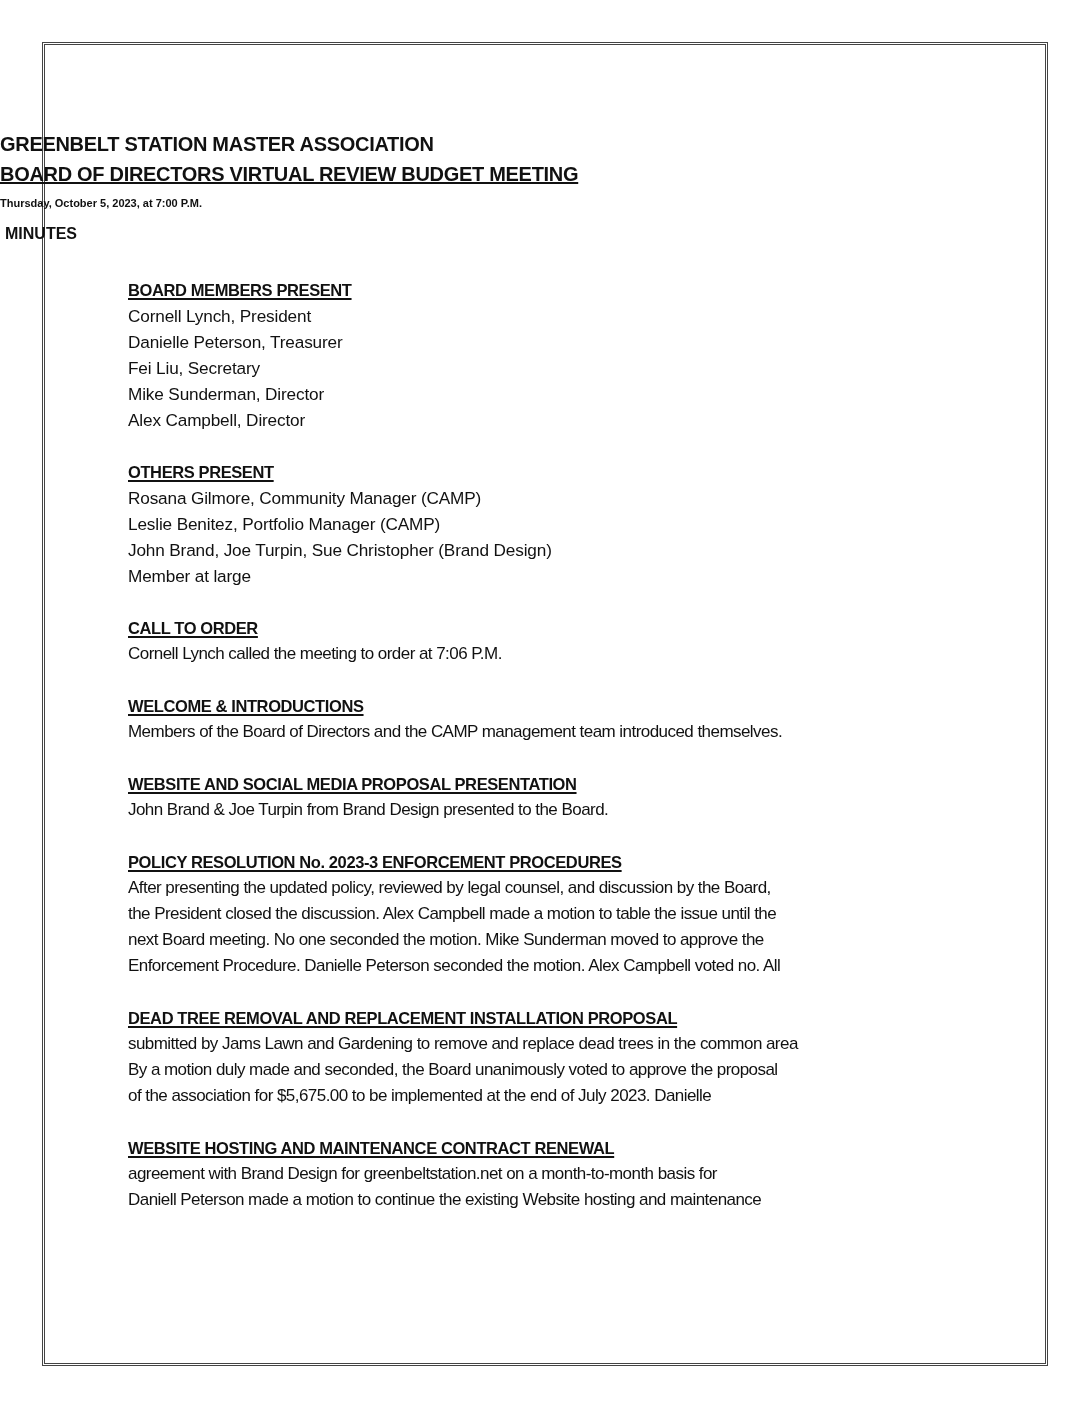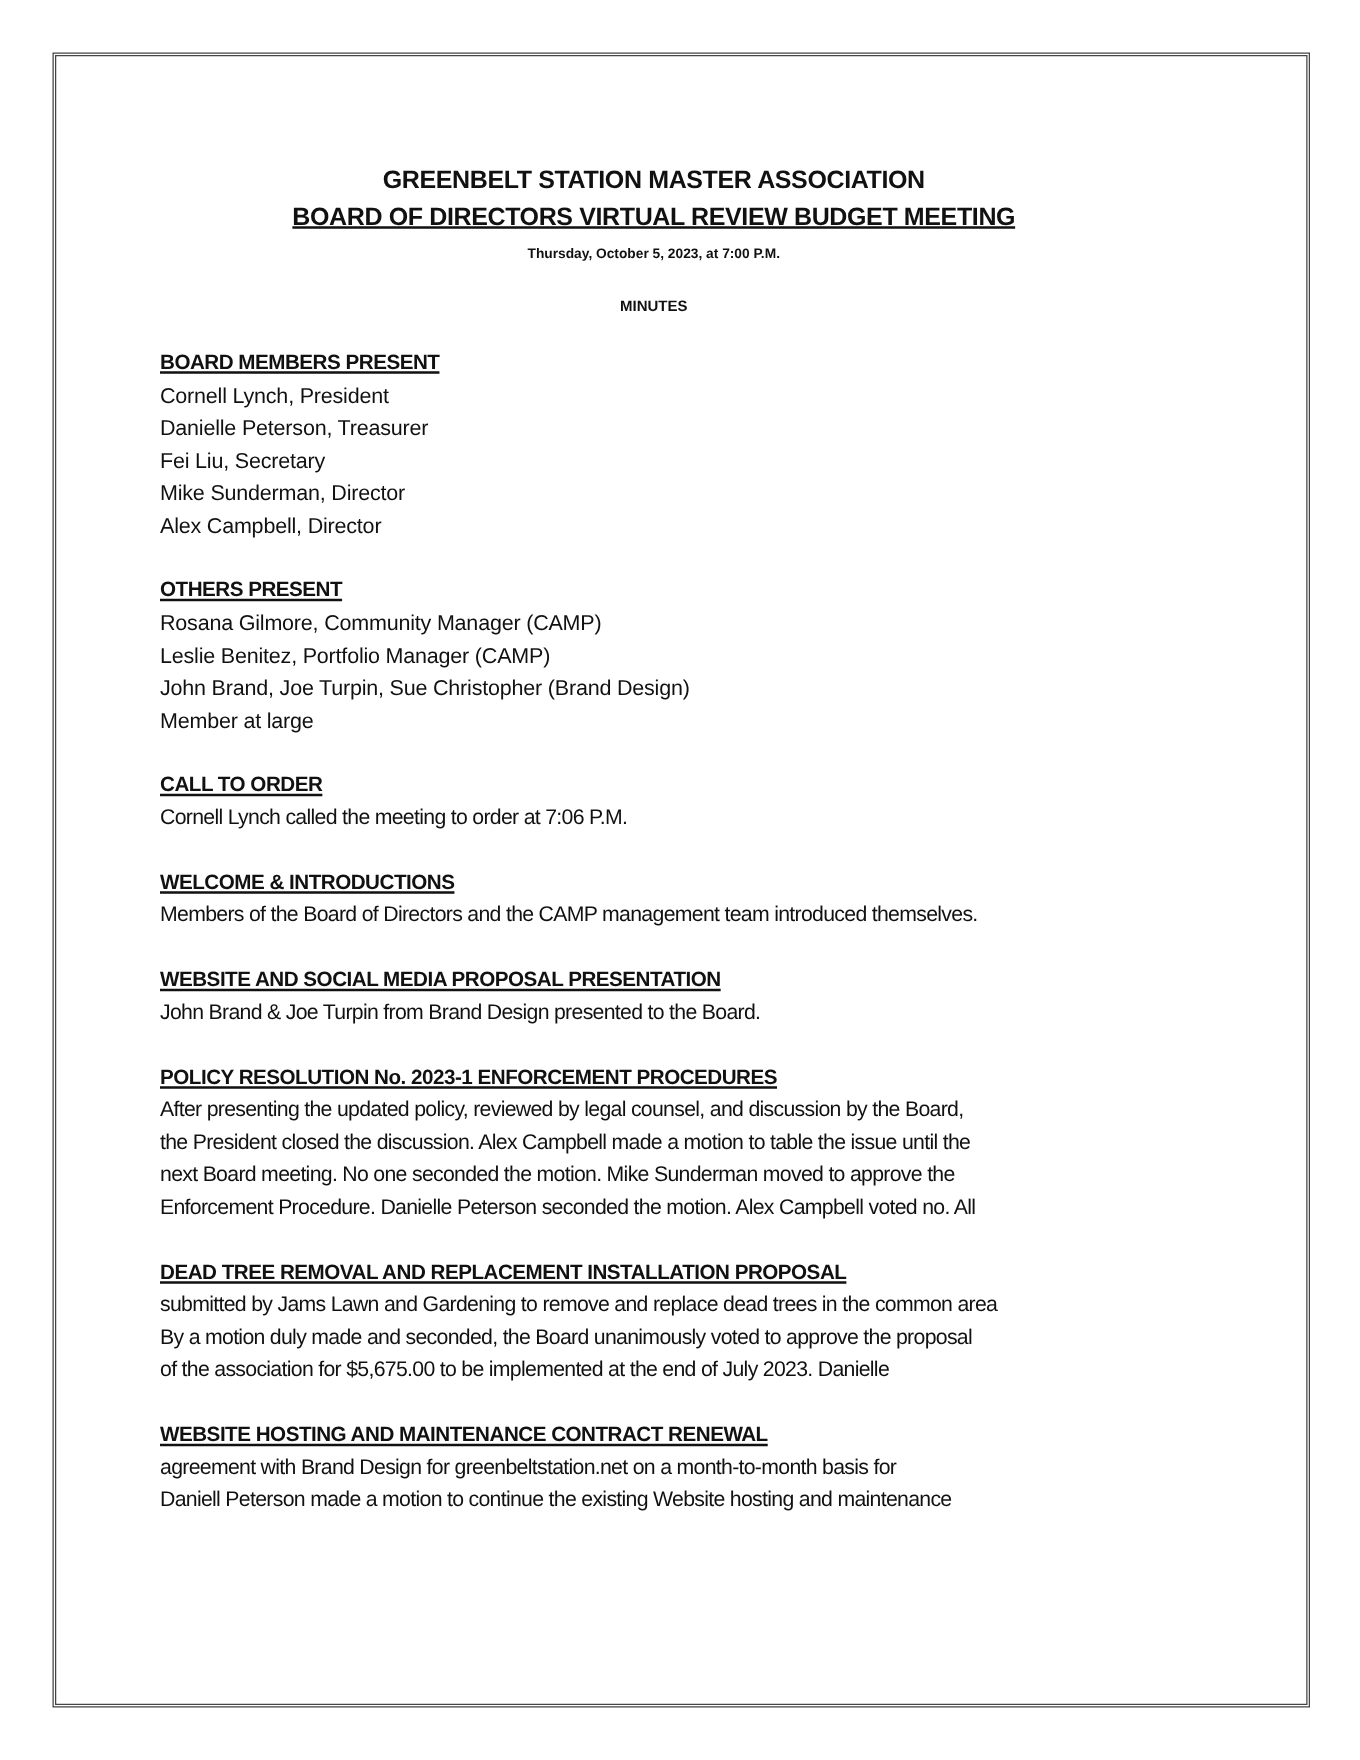--- a/index.html
+++ b/index.html
@@ -22,21 +22,20 @@
       width: 1000px;
       height: 1318px;
       border: 3px double #444444;
       box-sizing: content-box;
     }
     .header {
       position: absolute;
       left: 0;
       top: 130px;
       width: 1046px;
-      text-align: center;
     }
     .header .org-title {
       font-weight: bold;
       font-size: 20px;
       line-height: 29px;
       letter-spacing: -0.3px;
       margin: 0;
     }
     .header .meeting-title {
       font-weight: bold;
@@ -47,23 +46,23 @@
       text-decoration: underline;
     }
     .header .meeting-date {
       font-weight: bold;
       font-size: 11px;
       line-height: 26px;
       margin: 0;
     }
     .header .doc-kind {
       font-weight: bold;
-      font-size: 12px;
+      font-size: 16px;
       line-height: 26px;
-      margin: 16px;
+      margin: 5px;
     }
     .content {
       position: absolute;
       left: 128px;
       top: 277px;
       width: 840px;
       font-size: 17.2px;
       line-height: 26px;
       letter-spacing: -0.15px;
     }
@@ -128,21 +127,21 @@
     <span class="section-heading">WELCOME &amp; INTRODUCTIONS</span>
     <span class="line">Members of the Board of Directors and the CAMP management team introduced themselves.</span>
   </div>
 
   <div class="section narrow">
     <span class="section-heading">WEBSITE AND SOCIAL MEDIA PROPOSAL PRESENTATION</span>
     <span class="line">John Brand &amp; Joe Turpin from Brand Design presented to the Board.</span>
   </div>
 
   <div class="section narrow">
-    <span class="section-heading">POLICY RESOLUTION No. 2023-1 ENFORCEMENT PROCEDURES</span>
+    <span class="section-heading">POLICY RESOLUTION No. 2023-3 ENFORCEMENT PROCEDURES</span>
     <span class="line">After presenting the updated policy, reviewed by legal counsel, and discussion by the Board,</span>
     <span class="line">the President closed the discussion. Alex Campbell made a motion to table the issue until the</span>
     <span class="line">next Board meeting. No one seconded the motion. Mike Sunderman moved to approve the</span>
     <span class="line">Enforcement Procedure. Danielle Peterson seconded the motion. Alex Campbell voted no. All</span>
   </div>
 
   <div class="section narrow">
     <span class="section-heading">DEAD TREE REMOVAL AND REPLACEMENT INSTALLATION PROPOSAL</span>
     <span class="line">submitted by Jams Lawn and Gardening to remove and replace dead trees in the common area</span>
     <span class="line">By a motion duly made and seconded, the Board unanimously voted to approve the proposal</span>

